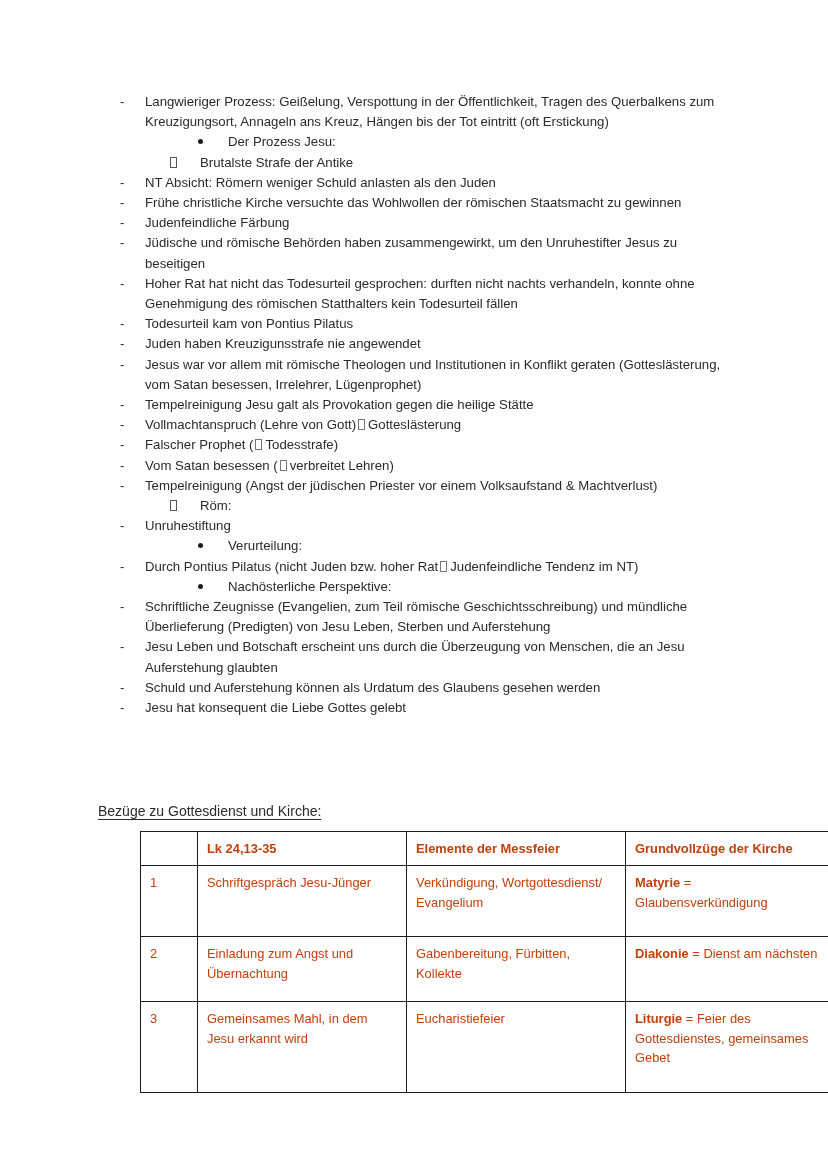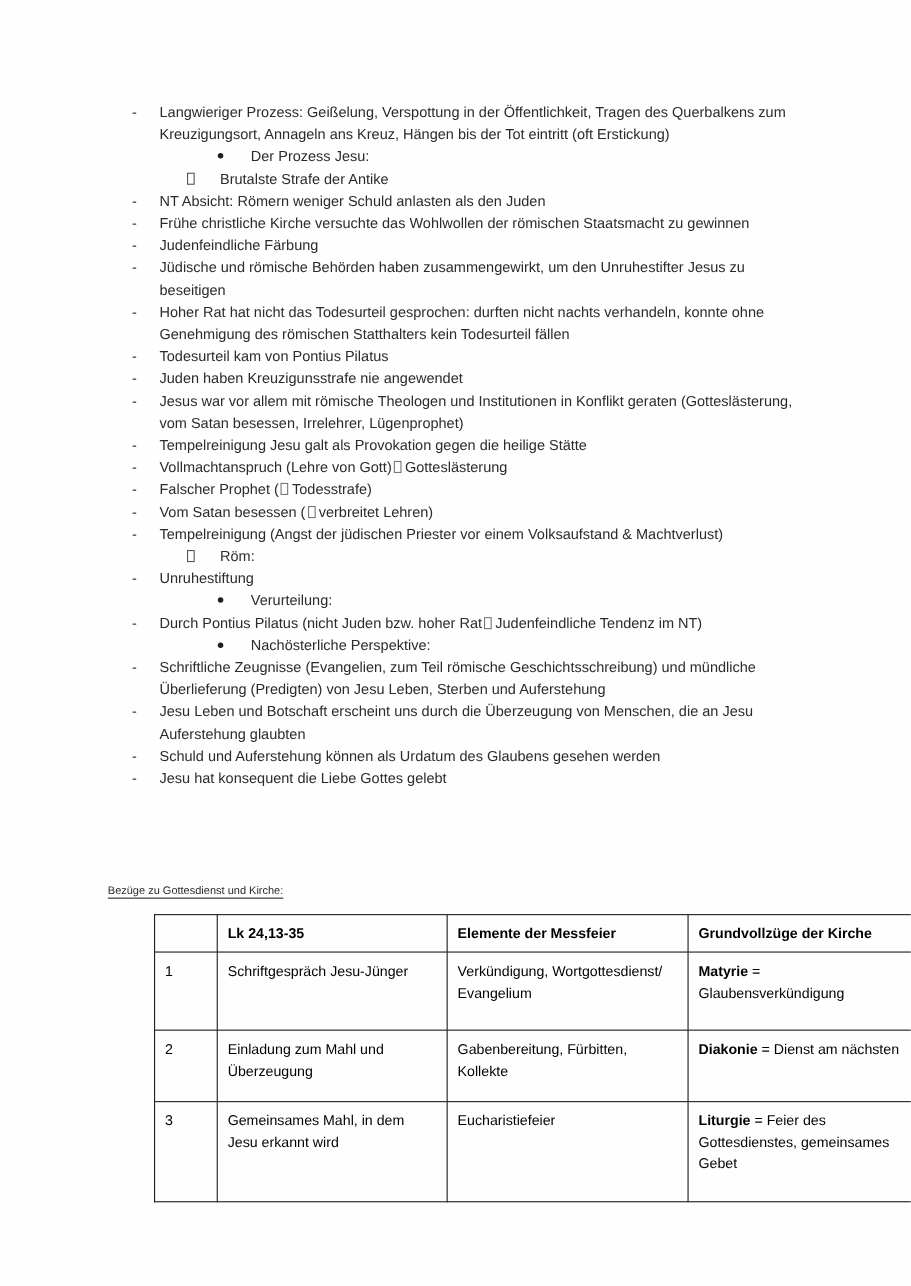--- a/index.html
+++ b/index.html
@@ -112,21 +112,21 @@
     box-sizing: border-box;
     margin: 0 3px 0 2px;
     background: transparent;
   }
 
   
   .section-heading {
     position: absolute;
     left: 98px;
     top: 801px;
-    font-size: 10px;
+    font-size: 14px;
     line-height: 20px;
     text-decoration: underline;
     text-underline-offset: 2.5px;
     color: #2b2b2b;
     white-space: nowrap;
   }
 
   
   .tbl-wrap {
     position: absolute;
@@ -140,21 +140,21 @@
     table-layout: fixed;
   }
   table.grid td, table.grid th {
     border: 1.4px solid #1c1c1c;
     vertical-align: top;
     padding: 7px 8px 7px 9px;
     font-size: 12.9px;
     line-height: 19.4px;
     font-weight: normal;
     text-align: left;
-    color: #000000;
+    color: #c2410c;
   }
   table.grid th {
     font-weight: bold;
   }
   .c-num   { width: 39px; }
   .c-lk    { width: 191px; }
   .c-el    { width: 201px; }
   .c-gv    { width: 191px; }
 
   td.numcell { font-weight: bold; }
@@ -211,21 +211,21 @@
       </thead>
       <tbody>
           <tr class="row-1">
             <td class="numcell">1</td>
             <td>Schriftgespräch Jesu-Jünger</td>
             <td>Verkündigung, Wortgottesdienst/ Evangelium</td>
             <td><b class="term">Matyrie</b><span> = Glaubensverkündigung</span></td>
           </tr>
           <tr class="row-2">
             <td class="numcell">2</td>
-            <td>Einladung zum Mahl und Überzeugung</td>
+            <td>Einladung zum Angst und Übernachtung</td>
             <td>Gabenbereitung, Fürbitten, Kollekte</td>
             <td><b class="term">Diakonie</b><span> = Dienst am nächsten</span></td>
           </tr>
           <tr class="row-3">
             <td class="numcell">3</td>
             <td>Gemeinsames Mahl, in dem Jesu erkannt wird</td>
             <td>Eucharistiefeier</td>
             <td><b class="term">Liturgie</b><span> = Feier des Gottesdienstes, gemeinsames Gebet</span></td>
           </tr>
         </tbody>

